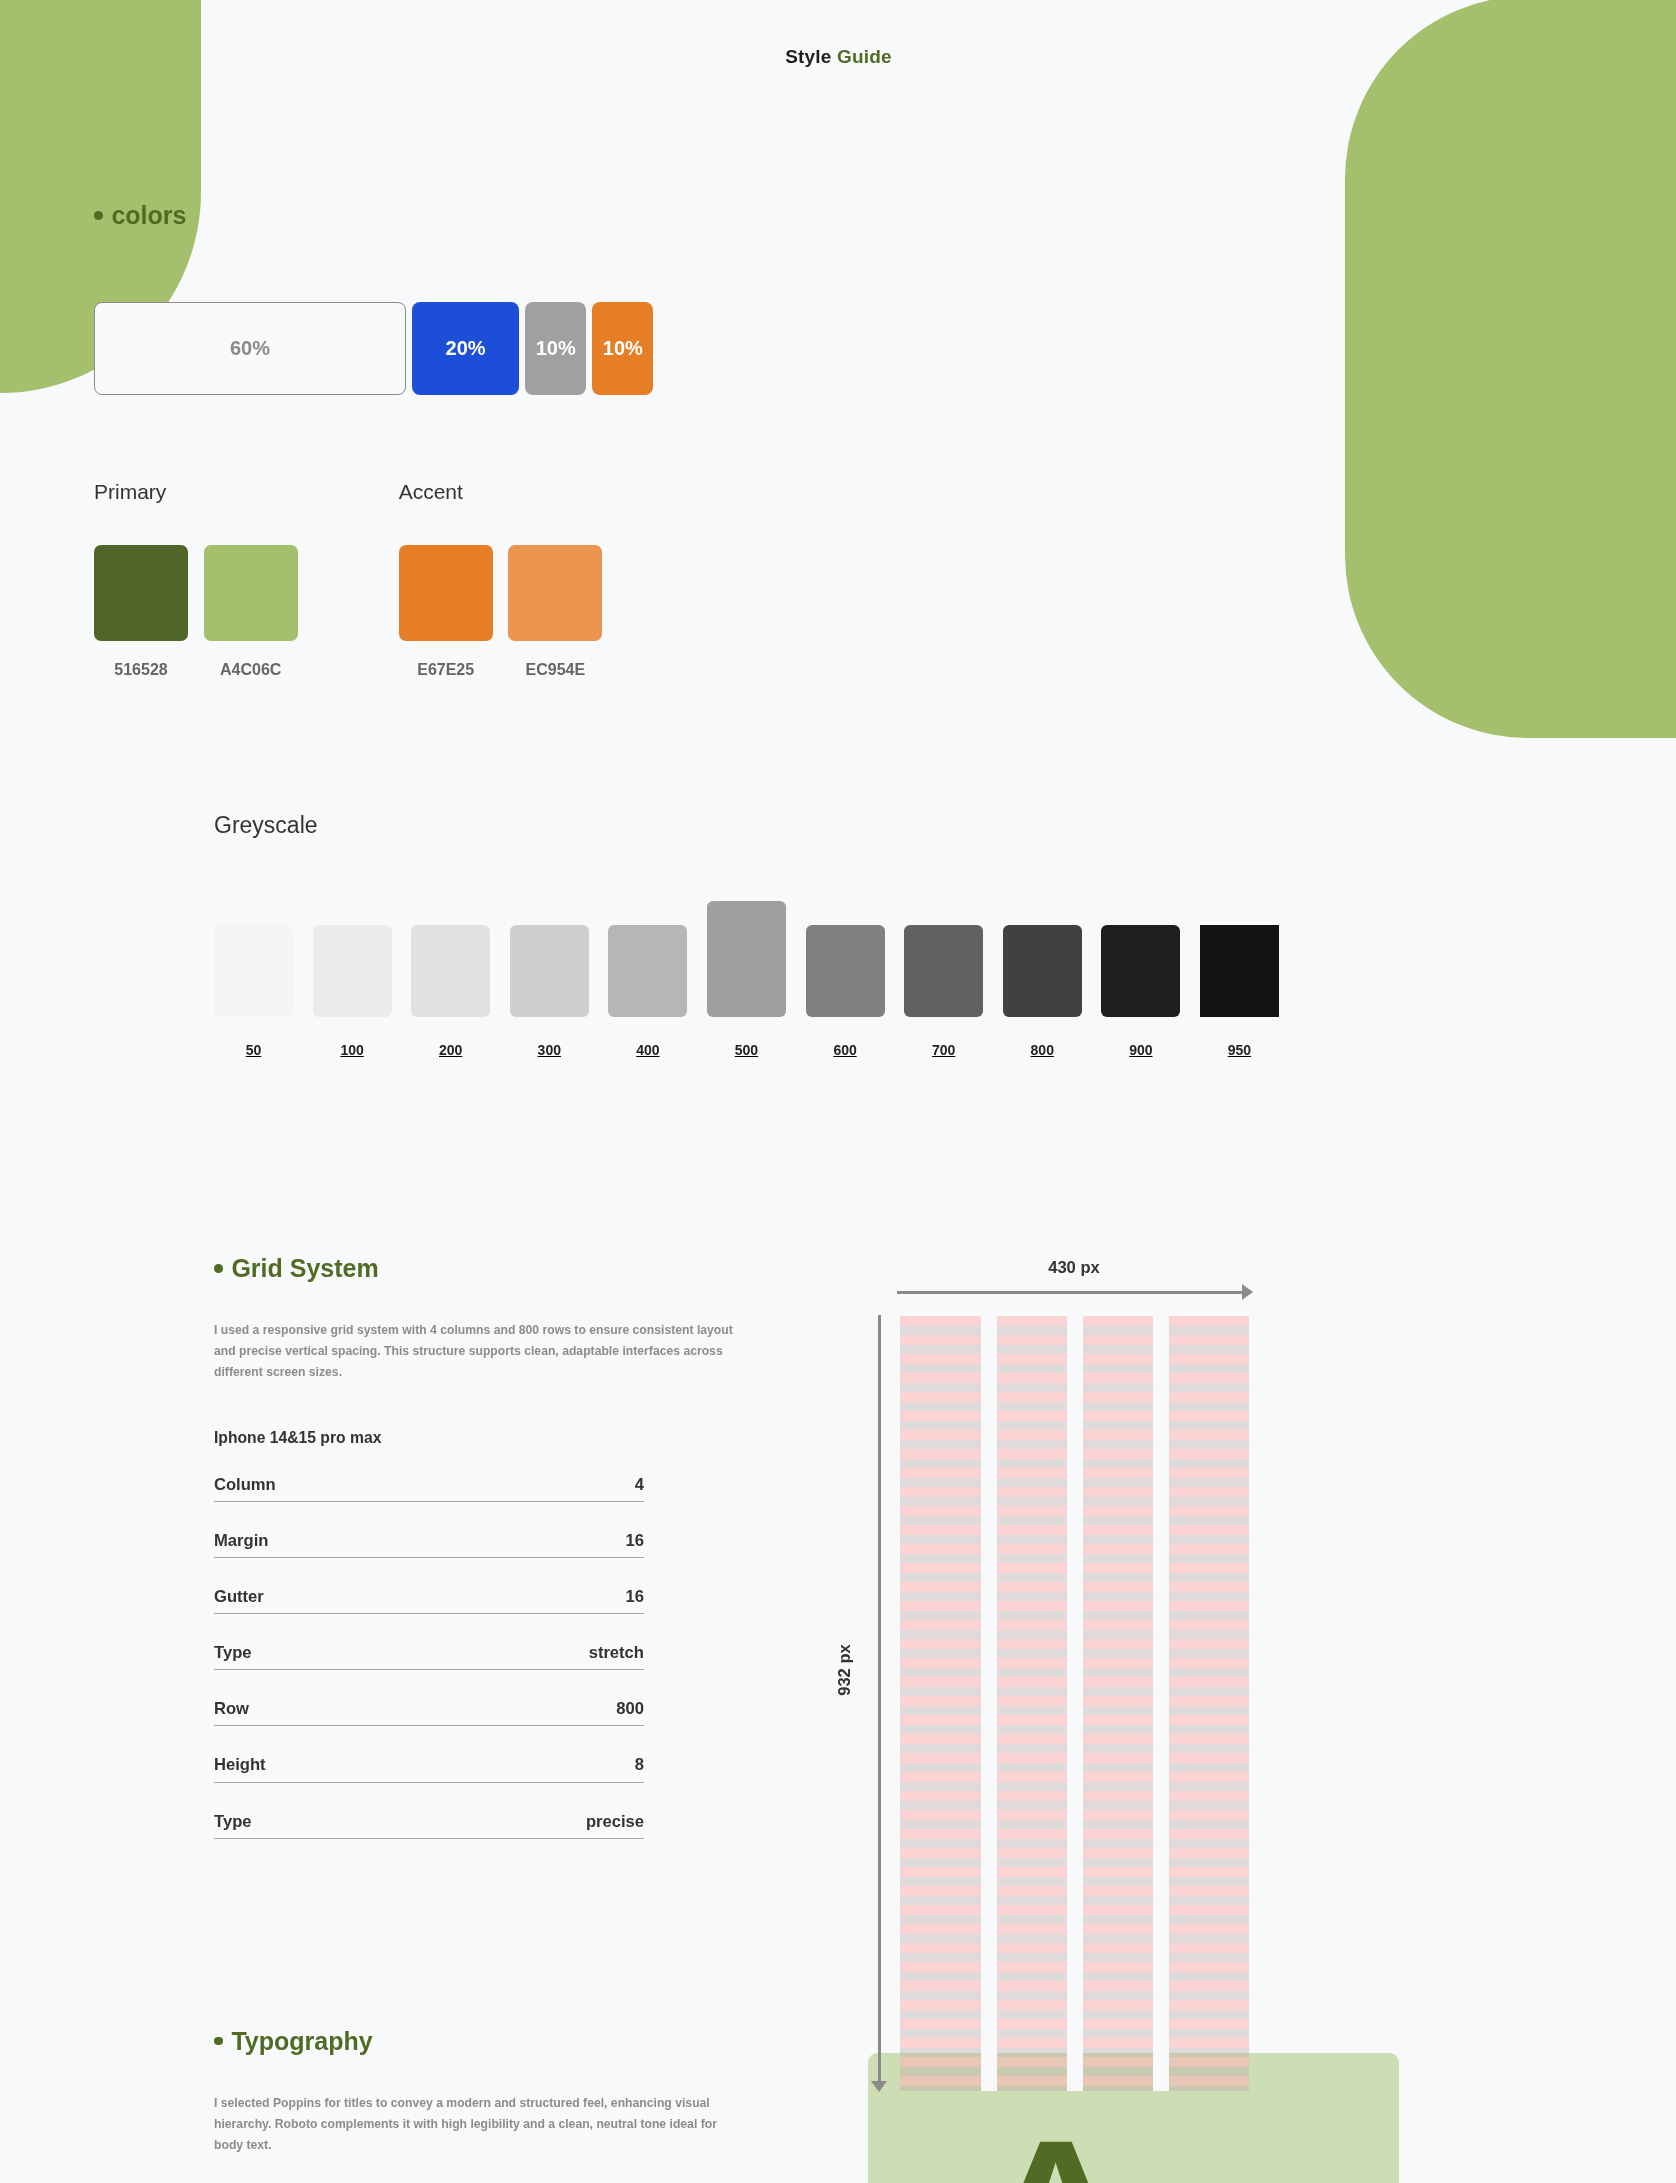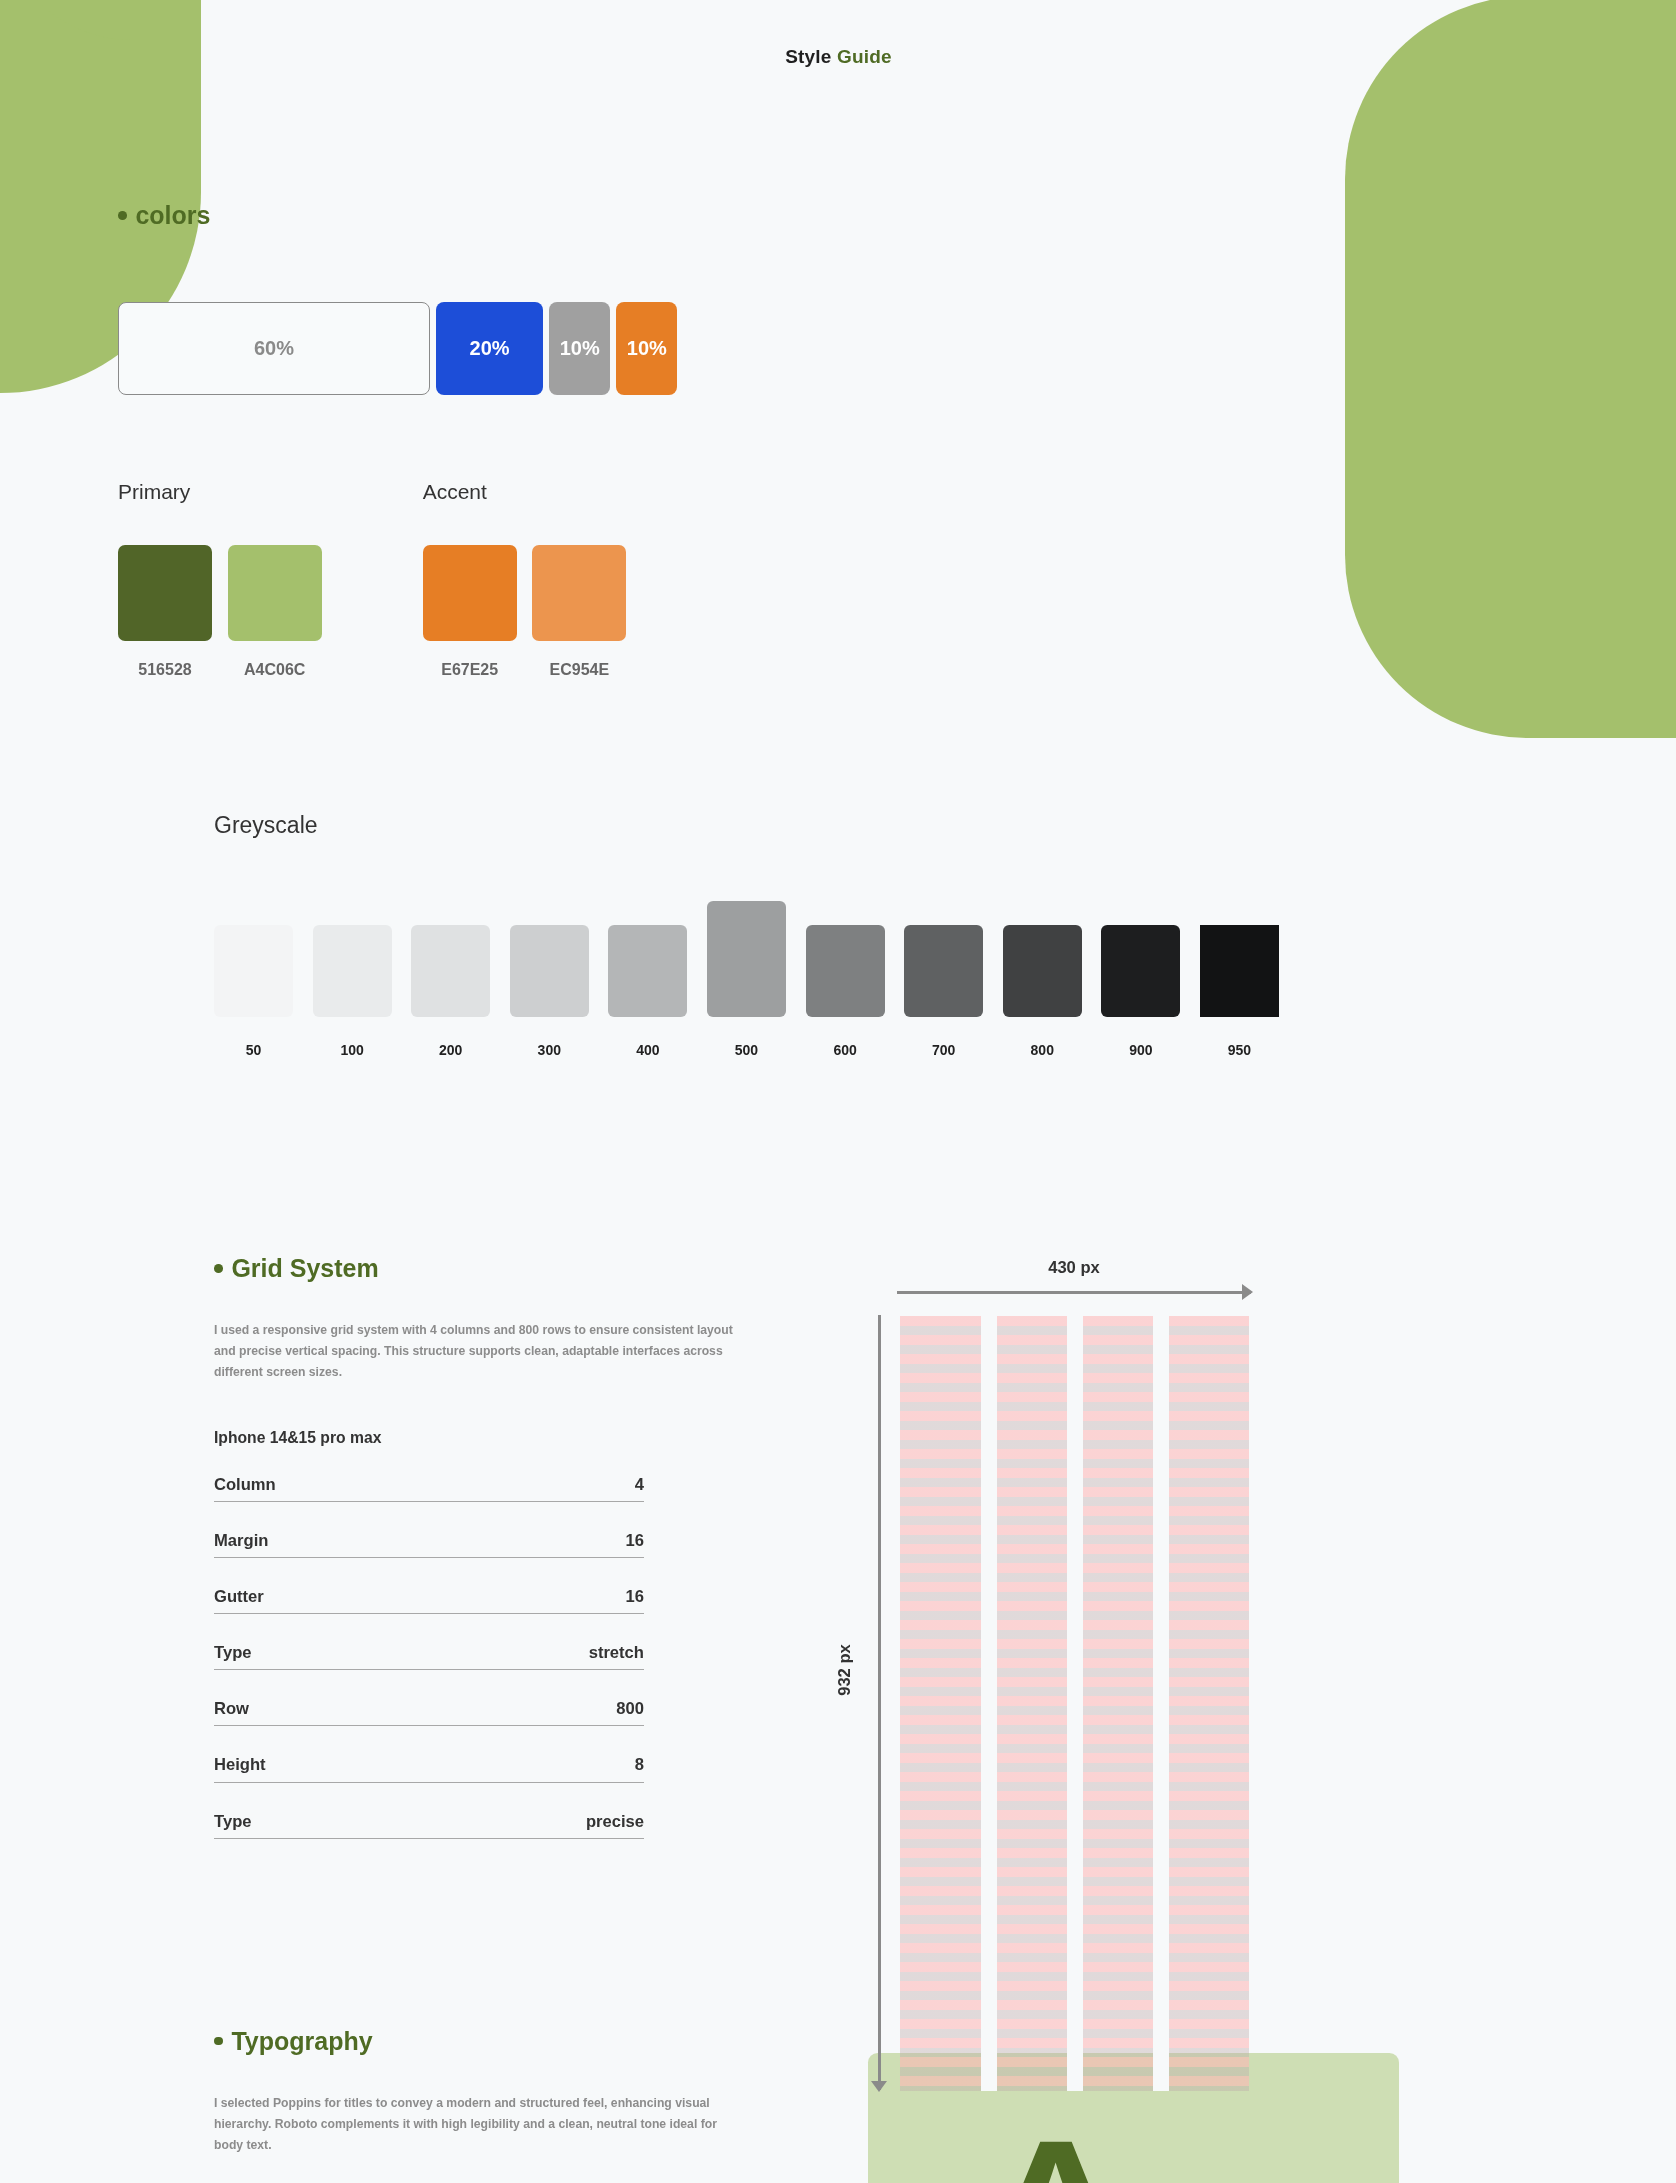--- a/index.html
+++ b/index.html
@@ -38,21 +38,21 @@
   .sec-head {
     display:flex; align-items:center; gap:8.7px;
     color:#4F6B24; font-size:25px; font-weight:bold;
   }
   .sec-head .dot {
     width:8.7px; height:8.7px; border-radius:50%; background:#4F6B24; flex:none;
   }
   .sub-head { font-size:23px; color:#333; font-weight:normal; }
 
   
-  .colors-sec { padding-left:118px; padding-top:133px; }
+  .colors-sec { padding-left:94px; padding-top:133px; }
   .ratio-row { display:flex; align-items:flex-start; gap:6.1px; margin-top:72px; }
   .ratio-box {
     height:93px; border-radius:8px;
     display:flex; align-items:center; justify-content:center;
     font-size:20px; font-weight:bold;
   }
   .ratio-60 { width:312px; background:#F8FAFB; border:0.9px solid #8A8A8A; color:#8A8A8A; }
   .ratio-20 { width:107px; background:#1d4ed8; color:#fff; }
   .ratio-10a { width:61px; background:#A0A0A0; color:#fff; }
   .ratio-10b { width:61px; background:#E67E25; color:#fff; }
@@ -67,21 +67,21 @@
     margin-top:20px; text-align:center;
     font-size:16px; font-weight:bold; color:#666;
   }
 
   
   .grey-sec { padding-left:214px; margin-top:133px; }
   .grey-row {
     display:flex; gap:19.6px; margin-top:79px;
     align-items:flex-end; height:140px;
   }
-  .grey-col { width:79px; }
+  .grey-col { width:79px;text-decoration:underline; }
   .grey-sw { width:79px; height:92px; border-radius:6.1px; }
   .grey-sw.tall { height:116px; }
   .grey-label {
     margin-top:25px; text-align:center;
     font-size:14px; font-weight:bold; color:#222;
   }
 
   
   .grid-sec { display:flex; padding-left:214px; margin-top:196px; }
   .grid-left { width:546px; }

